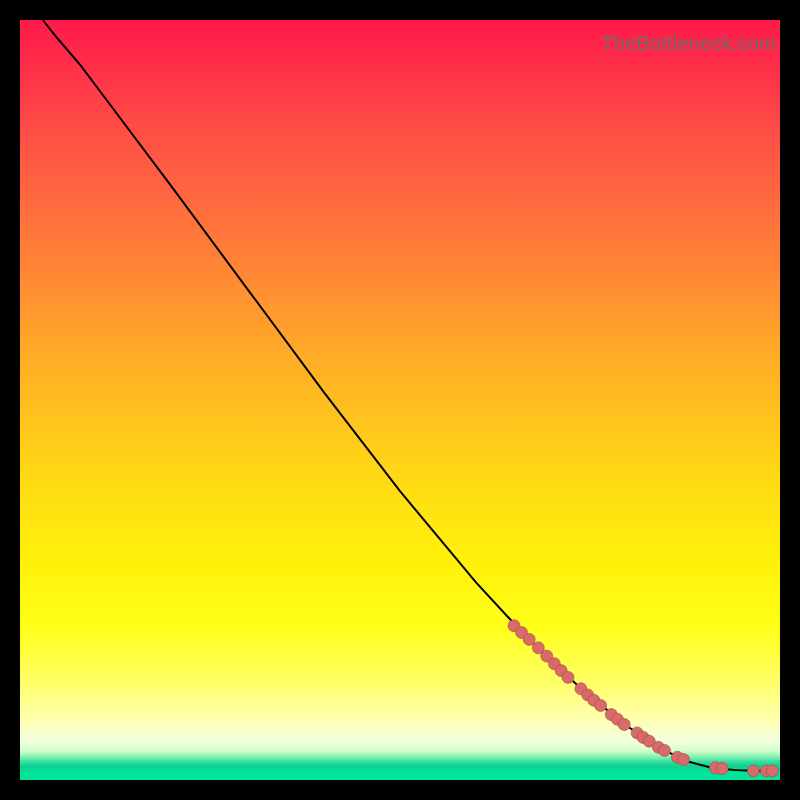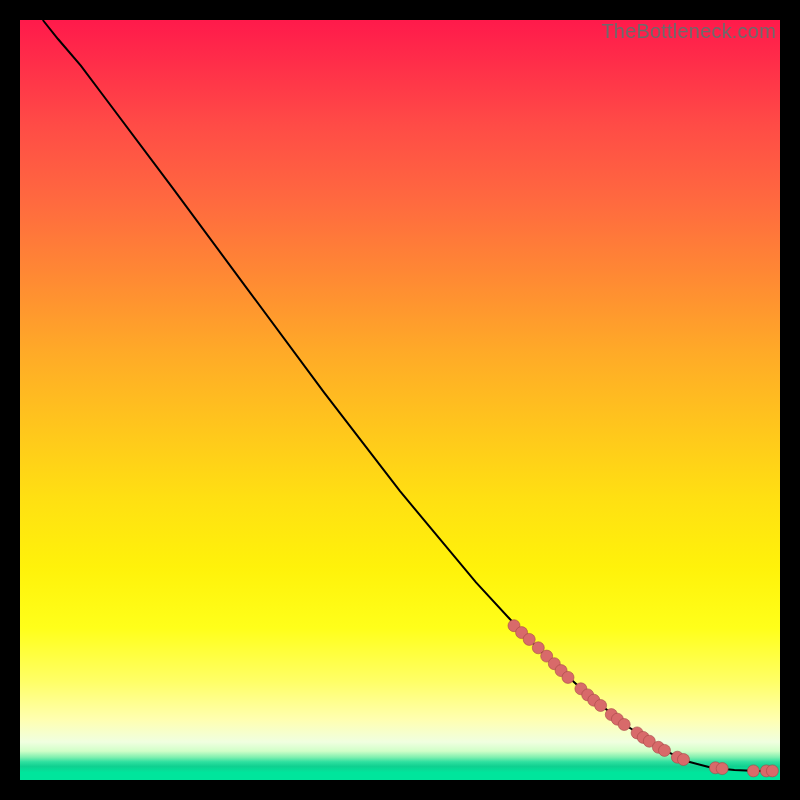--- a/index.html
+++ b/index.html
@@ -44,21 +44,21 @@
       #d0ffc8 96.2%,
       #80f0b0 97.0%,
       #30e0a0 97.6%,
       #10d090 98.2%,
       #00e59c 99.0%,
       #00e59c 100%
     );
   }
   .watermark {
     position: absolute;
-    top: 0px;
+    top: 12px;
     right: 4px;
     color: #6b6b6b;
     font-size: 20px;
     letter-spacing: 0.2px;
     font-weight: 500;
     user-select: none;
   }
   svg.curve {
     position: absolute;
     left: 0;

